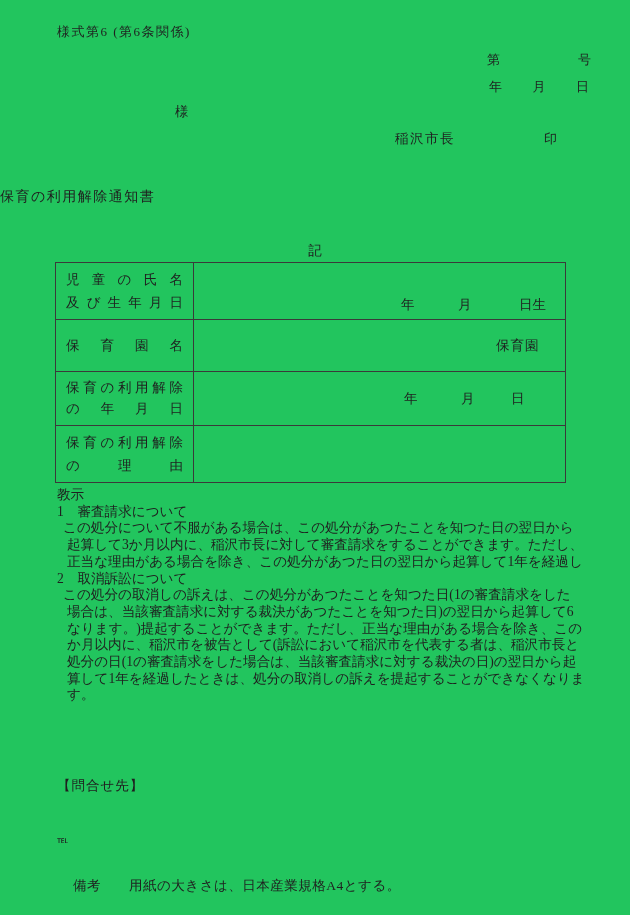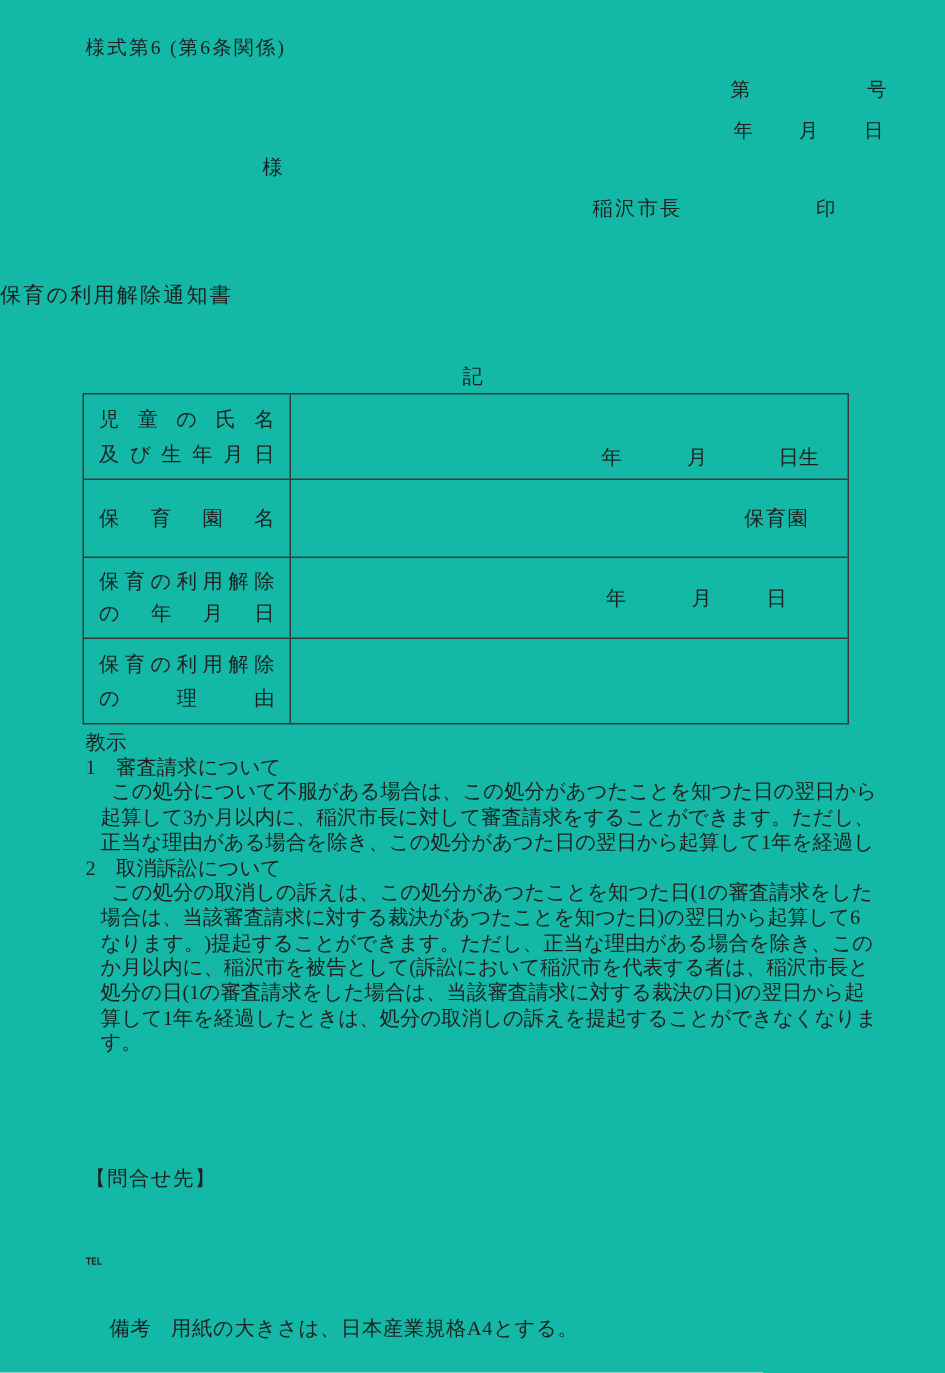--- a/index.html
+++ b/index.html
@@ -1,19 +1,19 @@
 <!DOCTYPE html>
 <html><head>
 <meta charset="utf-8">
 <style>
   html,body{margin:0;padding:0;background:#e8e8e8;}
   .page{
     position:relative;
     width:630px;height:915px;
-    background:#14b8a6;
+    background:#22c55e;
     font-family:"Liberation Serif","DejaVu Serif",serif;
     color:#1f1f1f;
     overflow:hidden;
   }
   .abs{position:absolute;white-space:nowrap;}
 
   
   .form-no{left:57px;top:23px;font-size:13px;letter-spacing:1.5px;}
   .doc-no{left:487px;top:51px;width:104px;display:flex;justify-content:space-between;font-size:13px;}
   .date-line{left:489px;top:78px;width:100px;display:flex;justify-content:space-between;font-size:13px;}
@@ -45,31 +45,31 @@
   .r1 .u3{left:325px;bottom:5px;}
   .r2 .u1{left:302px;top:50%;transform:translateY(-50%);letter-spacing:1px;}
   .r3 .u1{left:210px;top:50%;transform:translateY(-50%);}
   .r3 .u2{left:267px;top:50%;transform:translateY(-50%);}
   .r3 .u3{left:317px;top:50%;transform:translateY(-50%);}
 
   
   .notes{left:57px;top:487px;font-size:13.6px;line-height:16.7px;}
   .ln{white-space:nowrap;}
   .ln.i1{margin-left:10px;}
-  .ln.i2{margin-left:17px;}
+  .ln.i2{margin-left:6px;}
 
   
   .contact-h{left:57px;top:777px;font-size:13.5px;letter-spacing:1px;}
   .contact-org{left:57px;top:805px;font-size:13.5px;display:flex;letter-spacing:1px;}
   .contact-org .dept{margin-left:43px;}
   .contact-org .section{margin-left:42px;}
   .contact-tel{left:57px;top:834px;font-size:13.5px;}
 
   
-  .remarks{left:73px;top:877px;font-size:13.5px;display:flex;letter-spacing:0.5px;}
+  .remarks{left:73px;top:877px;font-size:13.5px;display:flex;letter-spacing:0.5px;gap:15px;}
   .remarks .rtext{margin-left:13px;}
 </style>
 </head>
 <body>
 
 <div class="page">
 
   <div class="abs form-no">様式第6 (第6条関係)</div>
 
   <div class="abs doc-no">

